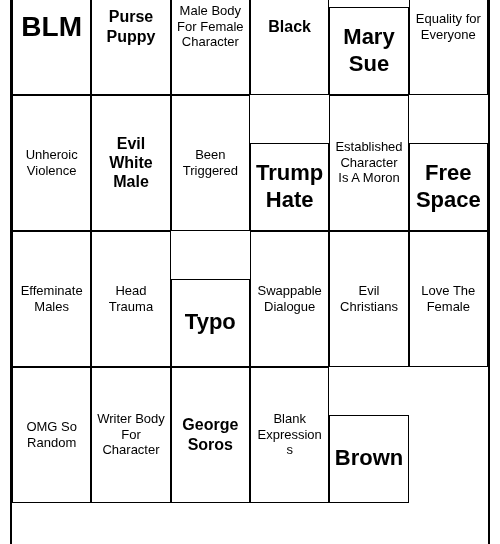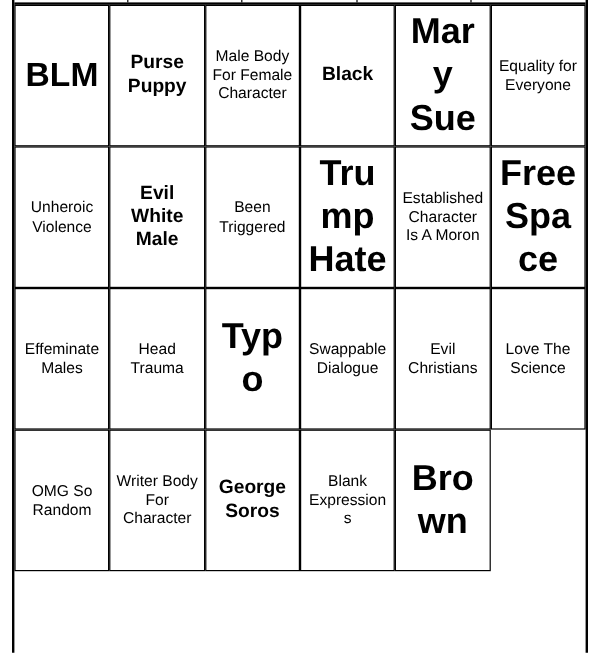--- a/index.html
+++ b/index.html
@@ -43,22 +43,23 @@
       display: flex;
       align-items: center;
       justify-content: center;
       text-align: center;
       padding: 4px;
       font-size: 13px;
       line-height: 1.2;
       word-break: break-word;
     }
     .bingo-cell.large {
-      font-size: 30px;
+      font-size: 22px;
       font-weight: bold;
+      margin-top: 48px;
     }
     .bingo-cell.medium {
       font-size: 16px;
       font-weight: bold;
     }
     .bingo-cell.xlarge {
       font-size: 28px;
       font-weight: bold;
     }
   </style>
@@ -84,20 +85,20 @@
       <div class="bingo-cell medium">Evil White Male</div>
       <div class="bingo-cell">Been Triggered</div>
       <div class="bingo-cell large">Trump Hate</div>
       <div class="bingo-cell">Established Character Is A Moron</div>
       <div class="bingo-cell large">Free Space</div>
       <div class="bingo-cell">Effeminate Males</div>
       <div class="bingo-cell">Head Trauma</div>
       <div class="bingo-cell large">Typo</div>
       <div class="bingo-cell">Swappable Dialogue</div>
       <div class="bingo-cell">Evil Christians</div>
-      <div class="bingo-cell">Love The Science</div>
+      <div class="bingo-cell">Love The Female</div>
       <div class="bingo-cell">OMG So Random</div>
       <div class="bingo-cell">Writer Body For Character</div>
       <div class="bingo-cell medium">George Soros</div>
       <div class="bingo-cell">Blank Expressions</div>
       <div class="bingo-cell large">Brown</div>
     </div>
 </div>
 
 </body></html>

